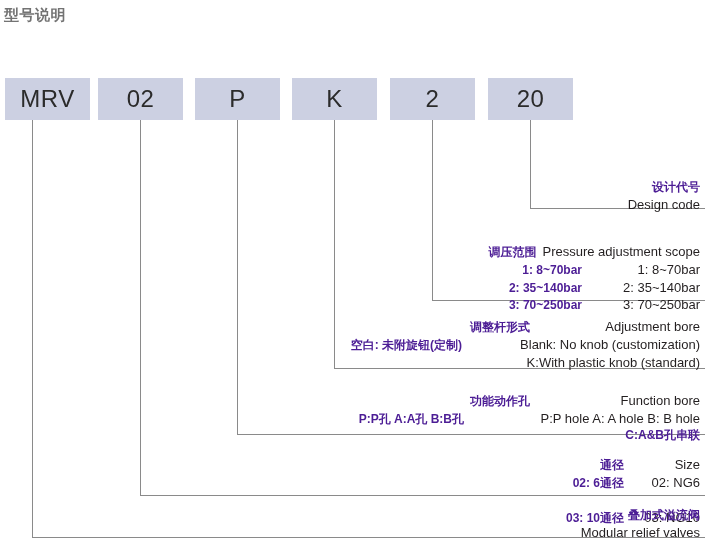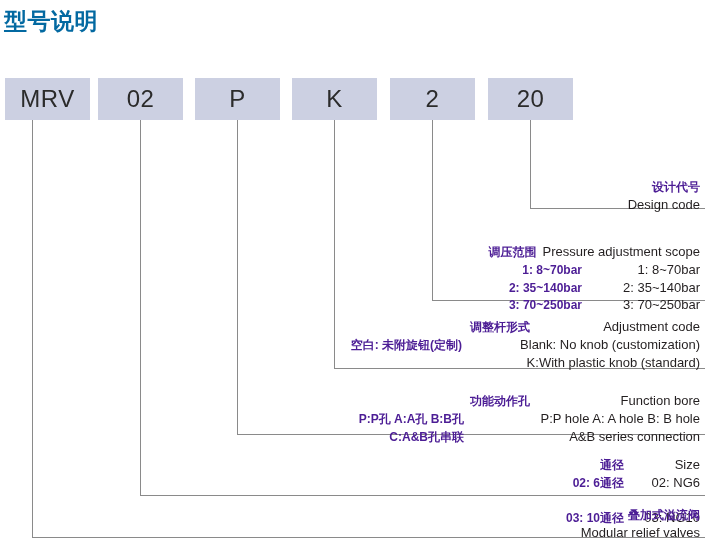--- a/index.html
+++ b/index.html
@@ -15,24 +15,24 @@
     font-family: "Liberation Sans", "DejaVu Sans", sans-serif;
     color: #231f20;
     overflow: hidden;
   }
 
   
   #page-title {
     position: absolute;
     left: 4px;
     top: 6px;
-    font-size: 23px;
+    font-size: 15px;
     font-weight: bold;
     letter-spacing: 0.5px;
-    color: #0369a1;
+    color: #737373;
     white-space: nowrap;
     text-align: center;
   }
 
   
   #code-row {
     position: absolute;
     top: 78px;
     left: 0;
     width: 705px;
@@ -150,21 +150,21 @@
   </div>
   <div class="row">
     <span class="cn col-cn" style="width:170px;">3: 70~250bar</span>
     <span class="en col-en" style="width:118px;">3: 70~250bar</span>
   </div>
 </div>
 
 <div class="annot" id="annot-adjust" style="right:5px;top:318px;">
   <div class="row head">
     <span class="cn col-cn" style="width:218px;">调整杆形式</span>
-    <span class="en col-en" style="width:170px;">Adjustment code</span>
+    <span class="en col-en" style="width:170px;">Adjustment bore</span>
   </div>
   <div class="row">
     <span class="cn col-cn" style="width:136px;">空白: 未附旋钮(定制)</span>
     <span class="en col-en" style="width:232px;padding-left:6px;">Blank: No knob (customization)</span>
   </div>
   <div class="row">
     <span class="en col-en" style="width:232px;padding-left:14px;">K:With plastic knob (standard)</span>
   </div>
 </div>
 
@@ -172,21 +172,20 @@
   <div class="row head">
     <span class="cn col-cn" style="width:232px;">功能动作孔</span>
     <span class="en col-en" style="width:170px;">Function bore</span>
   </div>
   <div class="row">
     <span class="cn col-cn" style="width:172px;">P:P孔  A:A孔  B:B孔</span>
     <span class="en col-en" style="width:230px;padding-left:6px;">P:P hole   A: A hole   B: B hole</span>
   </div>
   <div class="row">
     <span class="cn col-cn" style="width:172px;">C:A&amp;B孔串联</span>
-    <span class="en col-en" style="width:230px;padding-left:6px;">A&amp;B series connection</span>
   </div>
 </div>
 
 <div class="annot" id="annot-size" style="right:5px;top:456px;">
   <div class="row head">
     <span class="cn col-cn" style="width:104px;">通径</span>
     <span class="en col-en" style="width:76px;">Size</span>
   </div>
   <div class="row">
     <span class="cn col-cn" style="width:104px;">02: 6通径</span>

